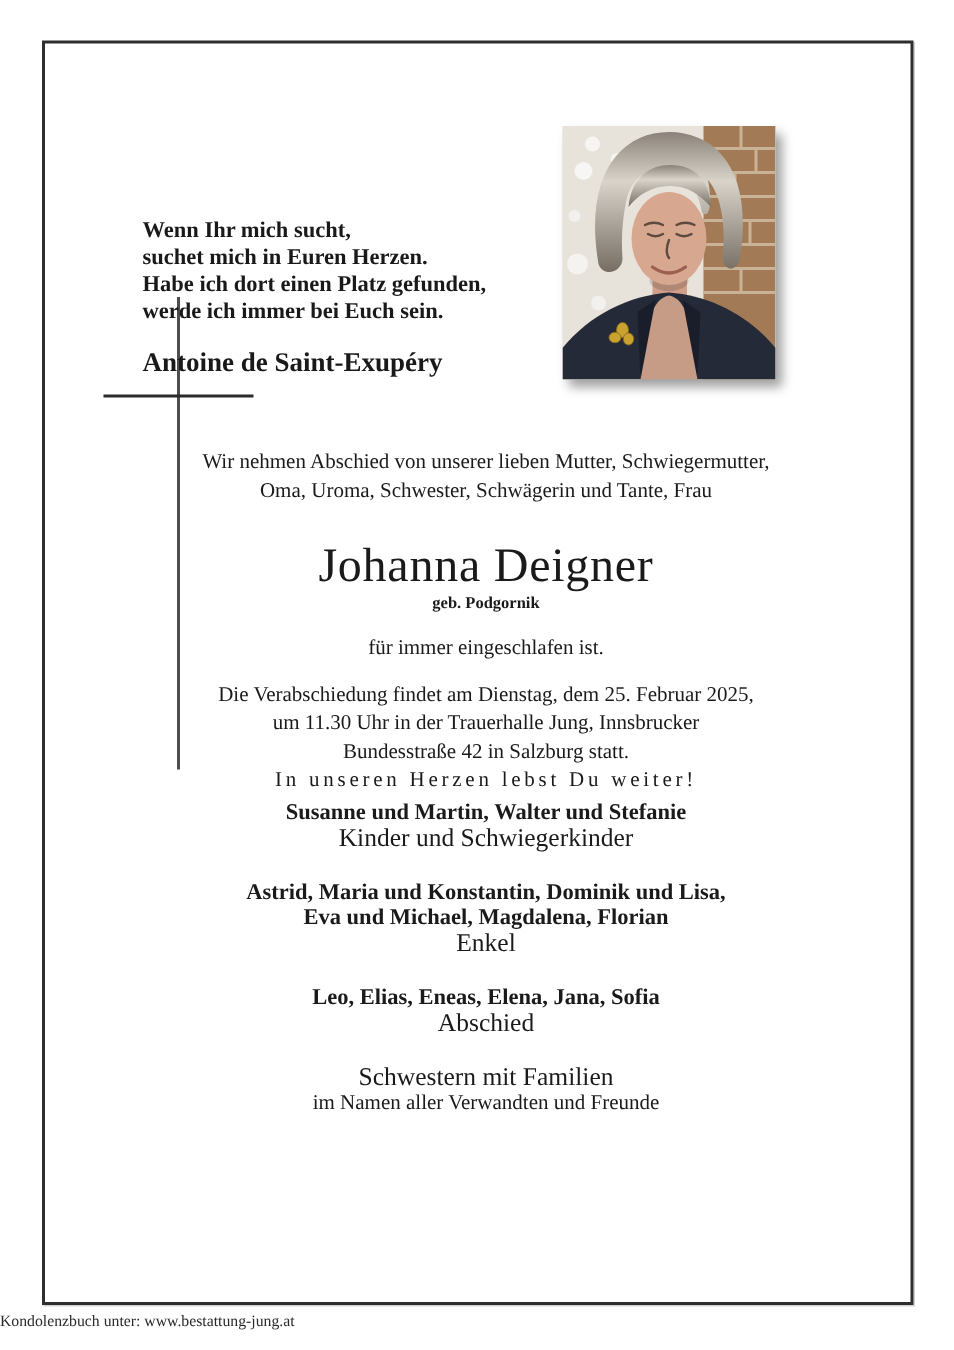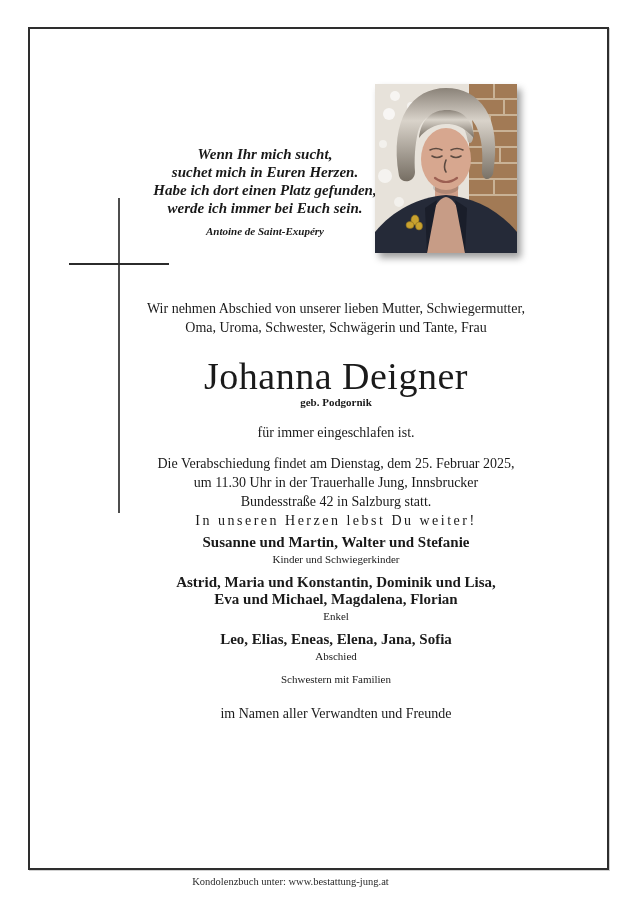--- a/index.html
+++ b/index.html
@@ -28,55 +28,55 @@
     position: absolute; left: 49px; top: 0;
     width: 2px; height: 315px; background: #4d4d4d;
   }
   .cross .h {
     position: absolute; left: 0; top: 65px;
     width: 100px; height: 1.5px; background: #2b2b2b;
   }
   
   .quote {
     position: absolute; left: 95px; top: 145px; width: 340px;
-    text-align: center; font-style: italic;
+    
     font-size: 15px; line-height: 18px; font-weight: 600;
     color: #191919;
   }
   .quote .attrib {
-    margin-top: 7px; font-size: 11px; line-height: 15px; font-weight: 600;
+    margin-top: 17px; font-size: 18px; line-height: 15px; font-weight: 600;
   }
   
   .photo {
     position: absolute; left: 375px; top: 84px;
     width: 142px; height: 169px; margin: 0;
     box-shadow: 4px 5px 7px rgba(0,0,0,0.38);
     background: #e7e2da;
   }
   .photo svg { display: block; width: 142px; height: 169px; }
   
   .main {
-    position: absolute; left: 76px; top: 299px; width: 520px;
+    position: absolute; left: 64px; top: 299px; width: 520px;
     text-align: center; font-size: 14px; line-height: 19px;
   }
   .name {
-    font-size: 38px; line-height: 36px; margin-top: 21px;
+    font-size: 32px; line-height: 36px; margin-top: 21px;
     font-weight: 400; letter-spacing: 0.5px;
   }
   .maiden { font-size: 11px; line-height: 17px; font-weight: bold; }
   .para { margin-top: 12px; }
   .motto { letter-spacing: 2.5px; line-height: 19px; }
-  .group { margin-top: 7px; }
+  .group { margin-top: 20px; }
   .group.first { margin-top: 4px; }
   .group .names { font-weight: bold; font-size: 15px; line-height: 17px; }
-  .group .relation { font-size: 11px; line-height: 16px; }
-  .closing { margin-top: 17px; }
+  .group .relation { font-size: 17px; line-height: 16px; }
+  .closing { margin-top: 0; }
   .footer {
     position: absolute; left: 0; top: 876px; width: 581px;
-    text-align: center; font-size: 10.5px; color: #2a2a2a;
+    font-size: 10.5px; color: #2a2a2a;
   }
 </style>
 </head>
 <body>
 
 <div class="page">
 
   <div class="frame"></div>
 
   <div class="cross">

